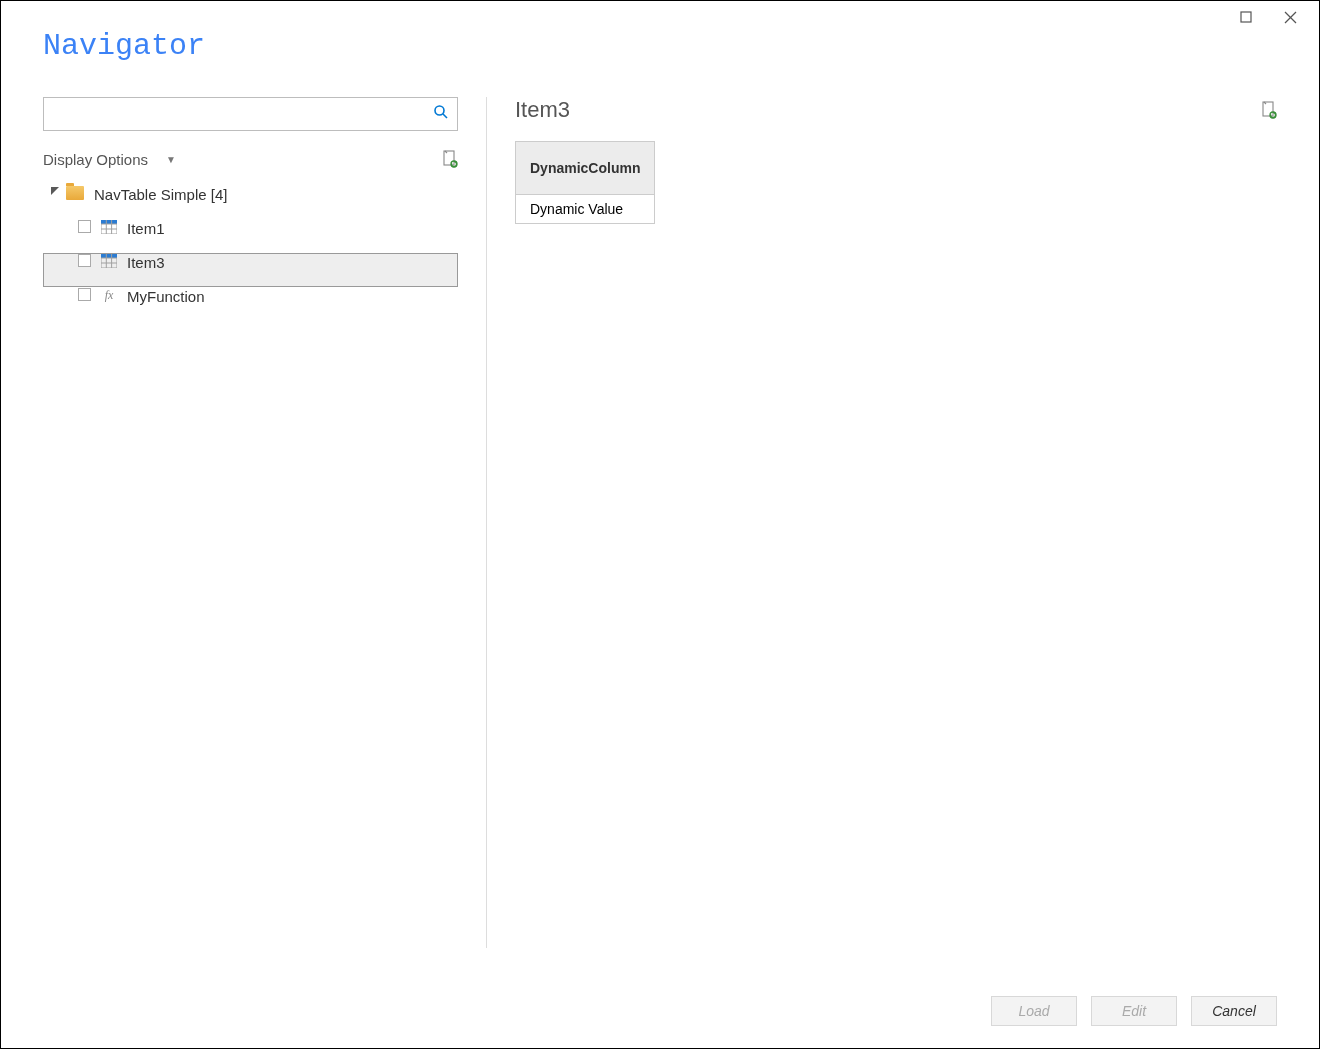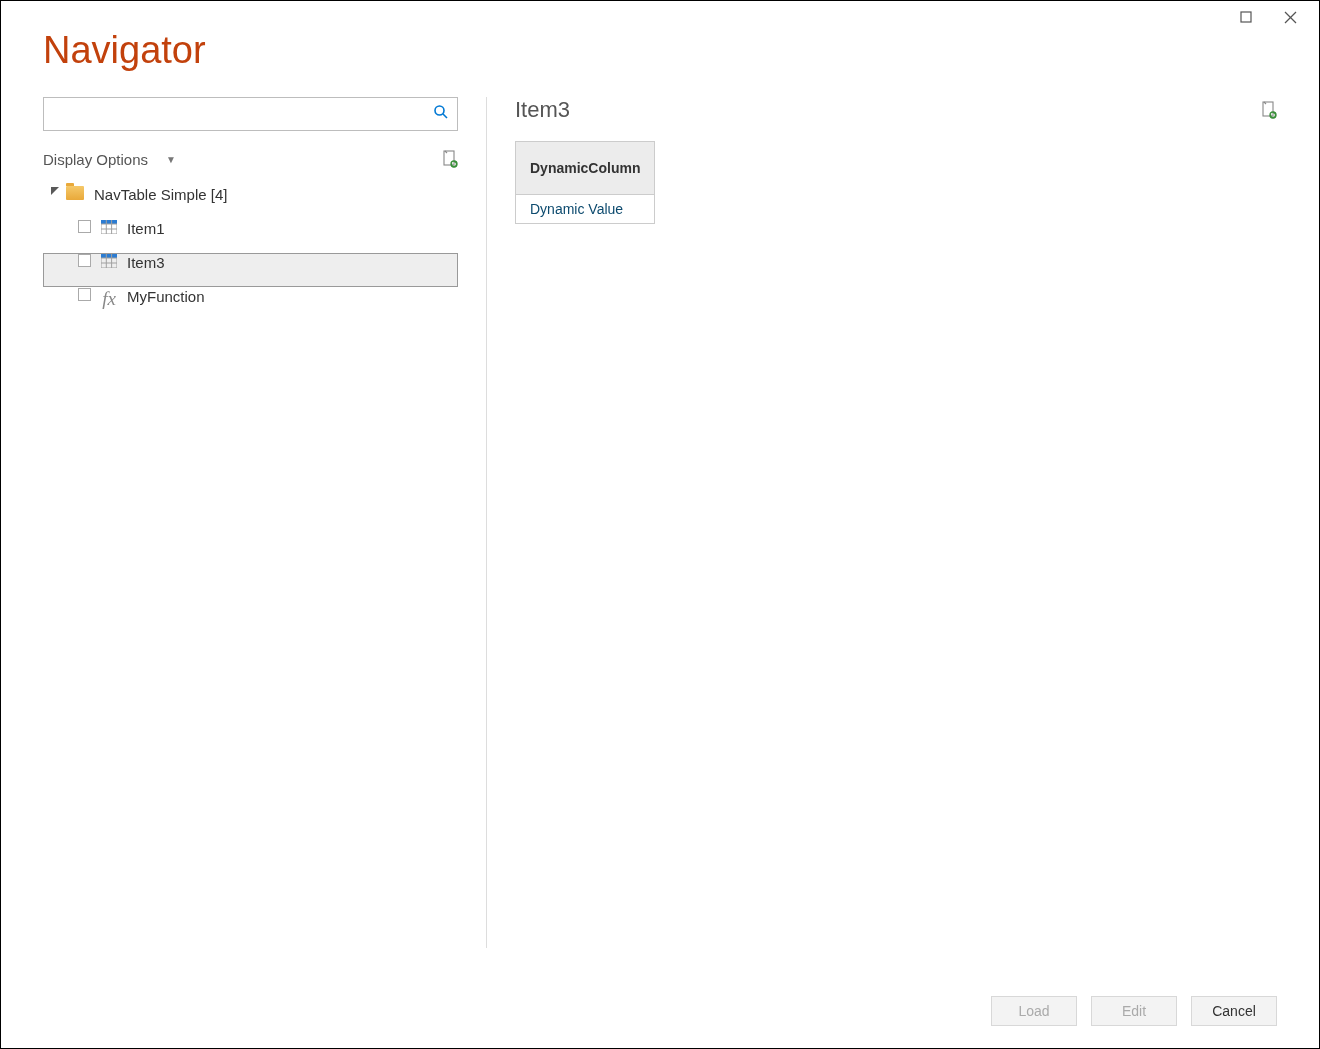--- a/index.html
+++ b/index.html
@@ -25,23 +25,24 @@
   .win-btn {
     width: 30px; height: 30px;
     display: flex; align-items: center; justify-content: center;
     cursor: pointer;
     color: #555;
   }
   .header-title {
     position: absolute;
     top: 28px;
     left: 42px;
-    font-size: 38px;
+    font-size: 30px;
     font-weight: 300;
-    color: #c2410c;
+    color: #3b82f6;
+    font-family: Liberation Mono, monospace;
   }
   .content {
     position: absolute;
     top: 96px;
     left: 42px;
     right: 42px;
     bottom: 100px;
     display: flex;
   }
   .left-pane {
@@ -138,21 +139,21 @@
     width: 16px; height: 14px;
     margin-right: 10px;
     position: relative;
     display: inline-block;
   }
   .table-icon svg { display: block; }
   .fx-icon {
     font-style: italic;
     font-family: "Cambria Math", serif;
     color: #888;
-    font-size: 19px;
+    font-size: 12px;
     margin-right: 10px;
     width: 16px;
     display: inline-block;
     text-align: center;
   }
   .right-pane {
     flex: 1;
     padding-left: 28px;
     position: relative;
   }
@@ -175,39 +176,39 @@
     background: #ececec;
     border: 1px solid #ccc;
     padding: 18px 14px;
     text-align: left;
     font-weight: 700;
     color: #333;
   }
   .preview-table td {
     border: 1px solid #ccc;
     padding: 6px 14px;
-    color: #0c4a6e;
+    color: #000000;
   }
   .footer {
     position: absolute;
     bottom: 22px;
     right: 42px;
     display: flex;
     gap: 14px;
   }
   .btn {
     min-width: 86px;
     height: 30px;
     padding: 0 18px;
     font-size: 14px;
     border: 1px solid #d8d8d8;
     background: #f3f3f3;
     color: #333;
     cursor: pointer;
-    display: flex; align-items: center; justify-content: center;
+    display: flex; align-items: center; justify-content: center; font-style: italic;
   }
   .btn.disabled {
     color: #aaa;
     cursor: default;
   }
   .caret-down {
     font-size: 10px;
     color: #777;
   }
 </style>

